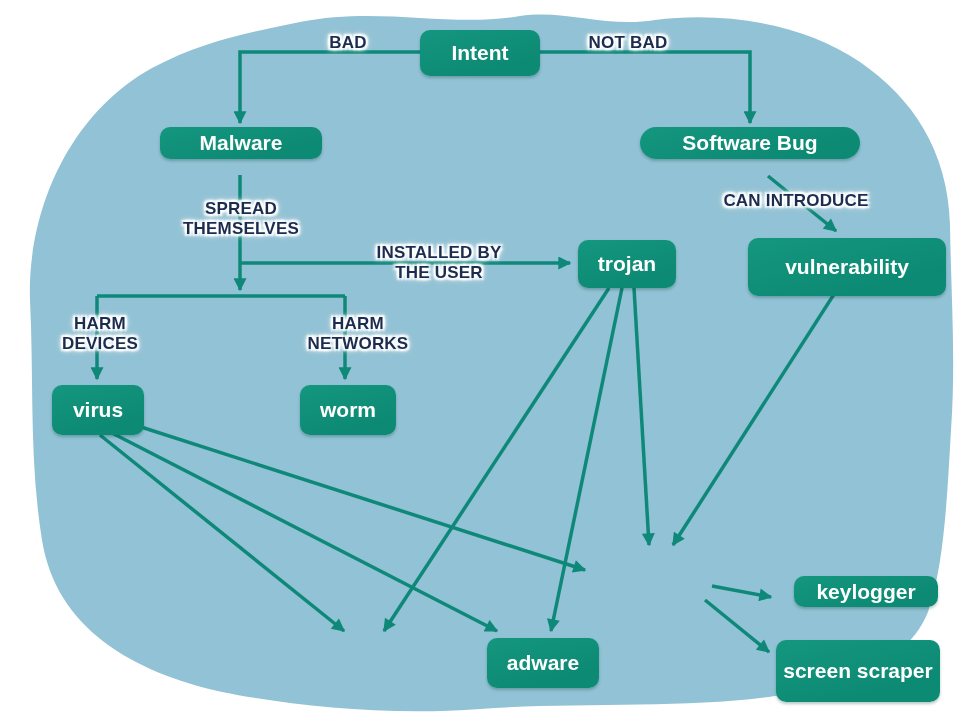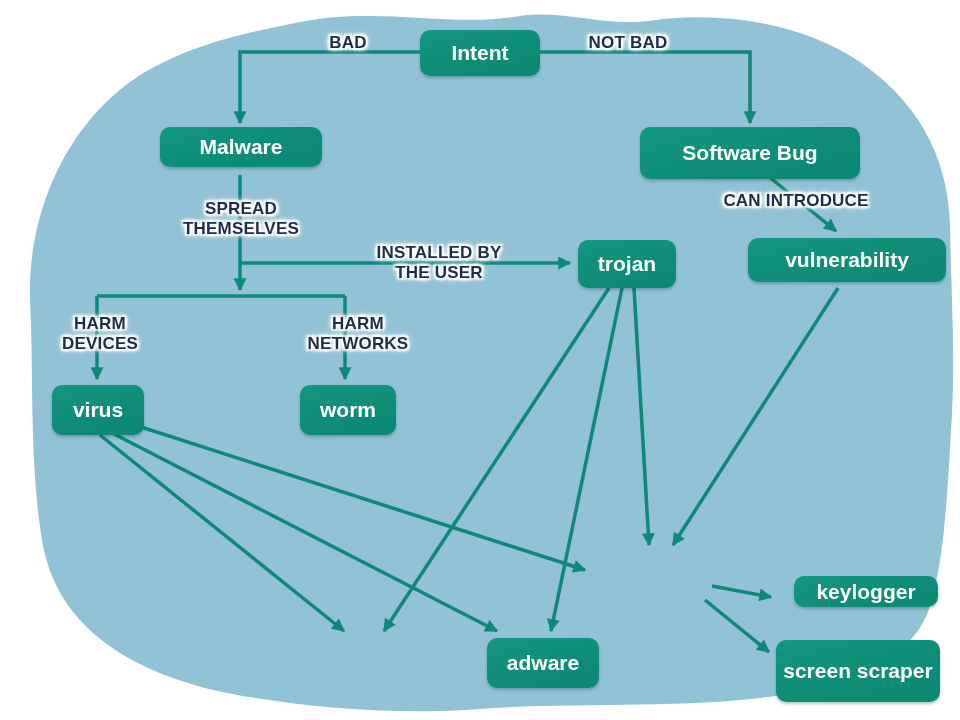--- a/index.html
+++ b/index.html
@@ -80,24 +80,24 @@
       <line class="edge" marker-end="url(#arrow)" x1="634" y1="288" x2="649" y2="545"></line>
 
       <line class="edge" marker-end="url(#arrow)" x1="838" y1="288" x2="673" y2="545"></line>
 
       <line class="edge" marker-end="url(#arrow)" x1="712" y1="586" x2="771" y2="597"></line>
       <line class="edge" marker-end="url(#arrow)" x1="705" y1="600" x2="769" y2="652"></line>
     </g>
   </svg>
 
   <div class="node" style="left:420px;top:30px;width:120px;height:46px;">Intent</div>
-  <div class="node" style="left:160px;top:127px;width:162px;height:40px;">Malware</div>
-  <div class="node" style="left:640px;top:127px;width:220px;height:52px;">Software Bug</div>
+  <div class="node" style="left:160px;top:127px;width:162px;height:32px;">Malware</div>
+  <div class="node" style="left:640px;top:127px;width:220px;height:32px;border-radius:22px;">Software Bug</div>
   <div class="node" style="left:578px;top:240px;width:98px;height:48px;">trojan</div>
-  <div class="node" style="left:748px;top:238px;width:198px;height:44px;">vulnerability</div>
+  <div class="node" style="left:748px;top:238px;width:198px;height:58px;">vulnerability</div>
   <div class="node" style="left:300px;top:385px;width:96px;height:50px;">worm</div>
   <div class="node" style="left:52px;top:385px;width:92px;height:50px;">virus</div>
   <div class="node" style="left:794px;top:576px;width:144px;height:31px;">keylogger</div>
   <div class="node" style="left:776px;top:640px;width:164px;height:62px;">screen scraper</div>
   <div class="node" style="left:487px;top:638px;width:112px;height:50px;">adware</div>
 
   <div class="edge-label" style="left:300px;top:33px;width:96px;">BAD</div>
   <div class="edge-label" style="left:568px;top:33px;width:120px;">NOT BAD</div>
   <div class="edge-label" style="left:176px;top:199px;width:130px;">SPREAD THEMSELVES</div>
   <div class="edge-label" style="left:371px;top:243px;width:136px;">INSTALLED BY THE USER</div>

